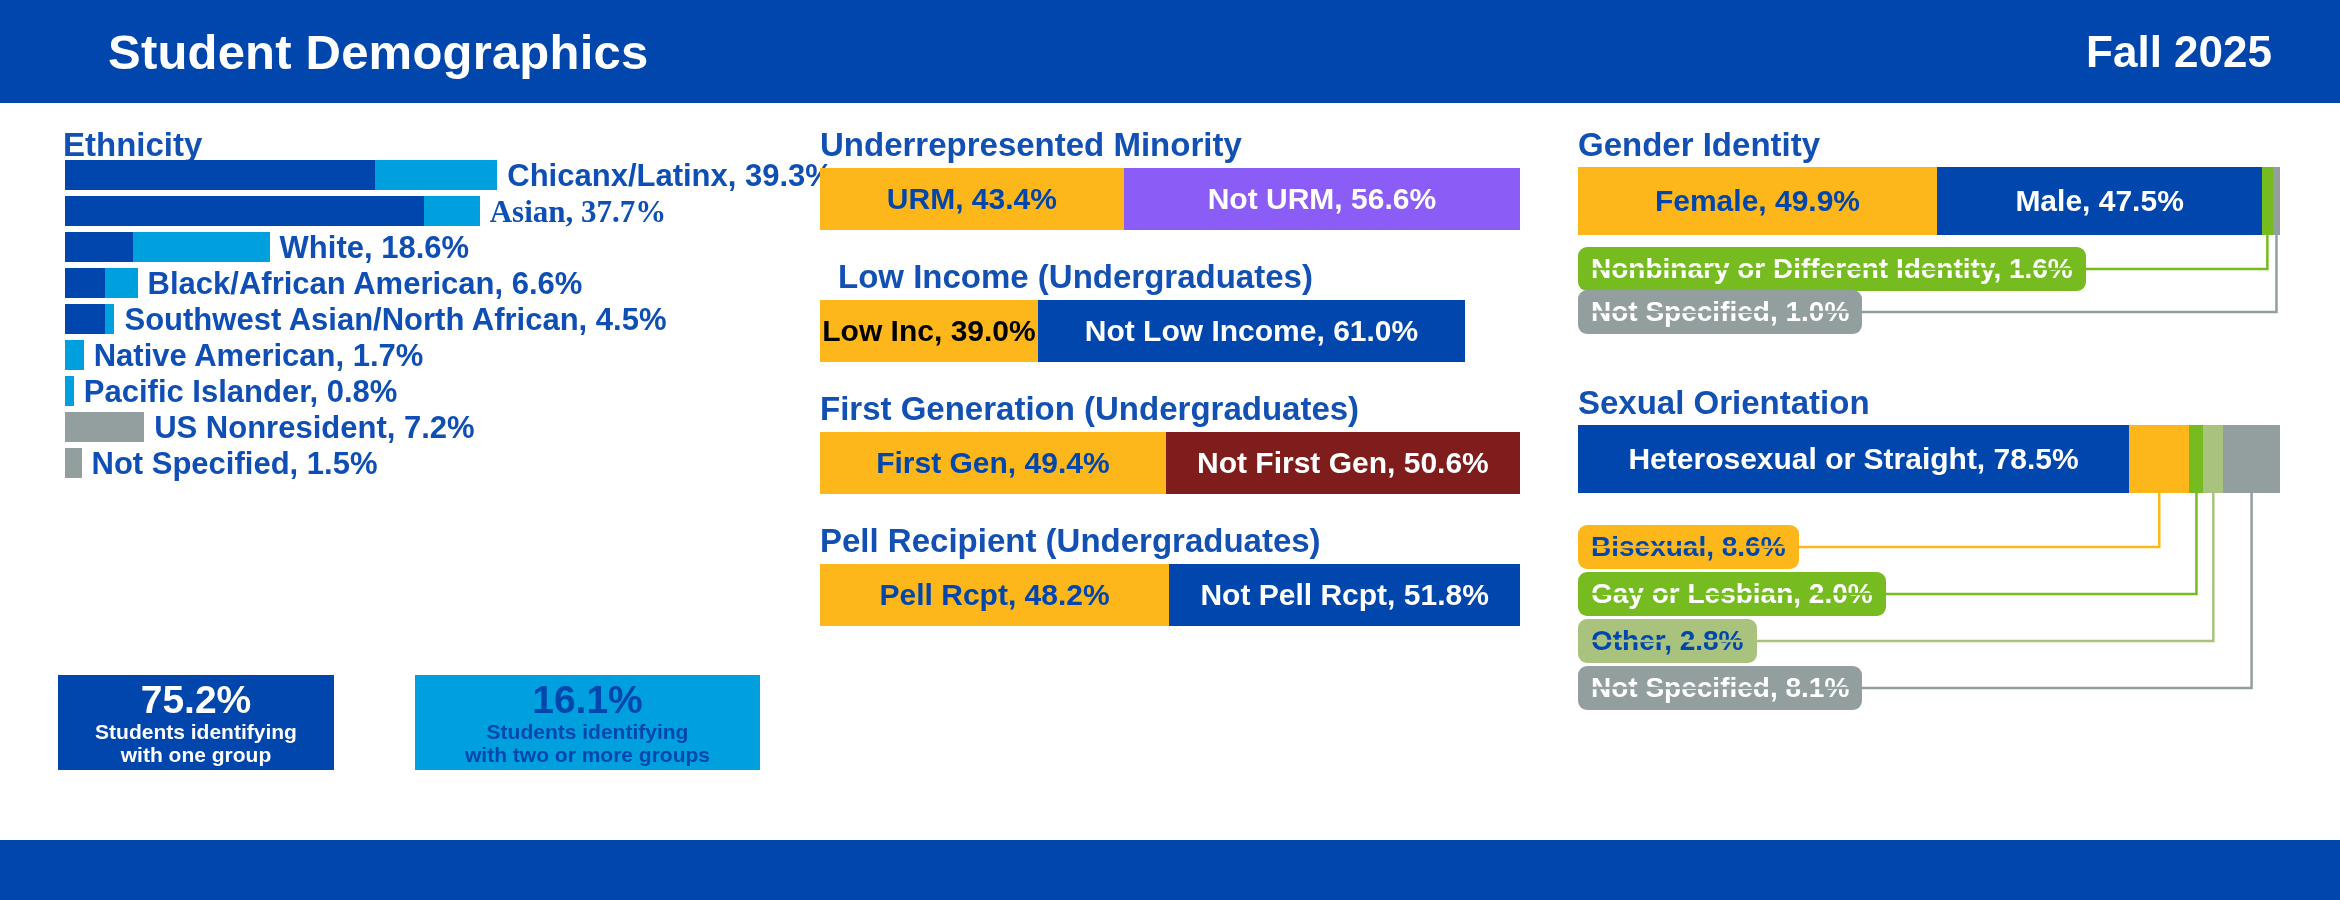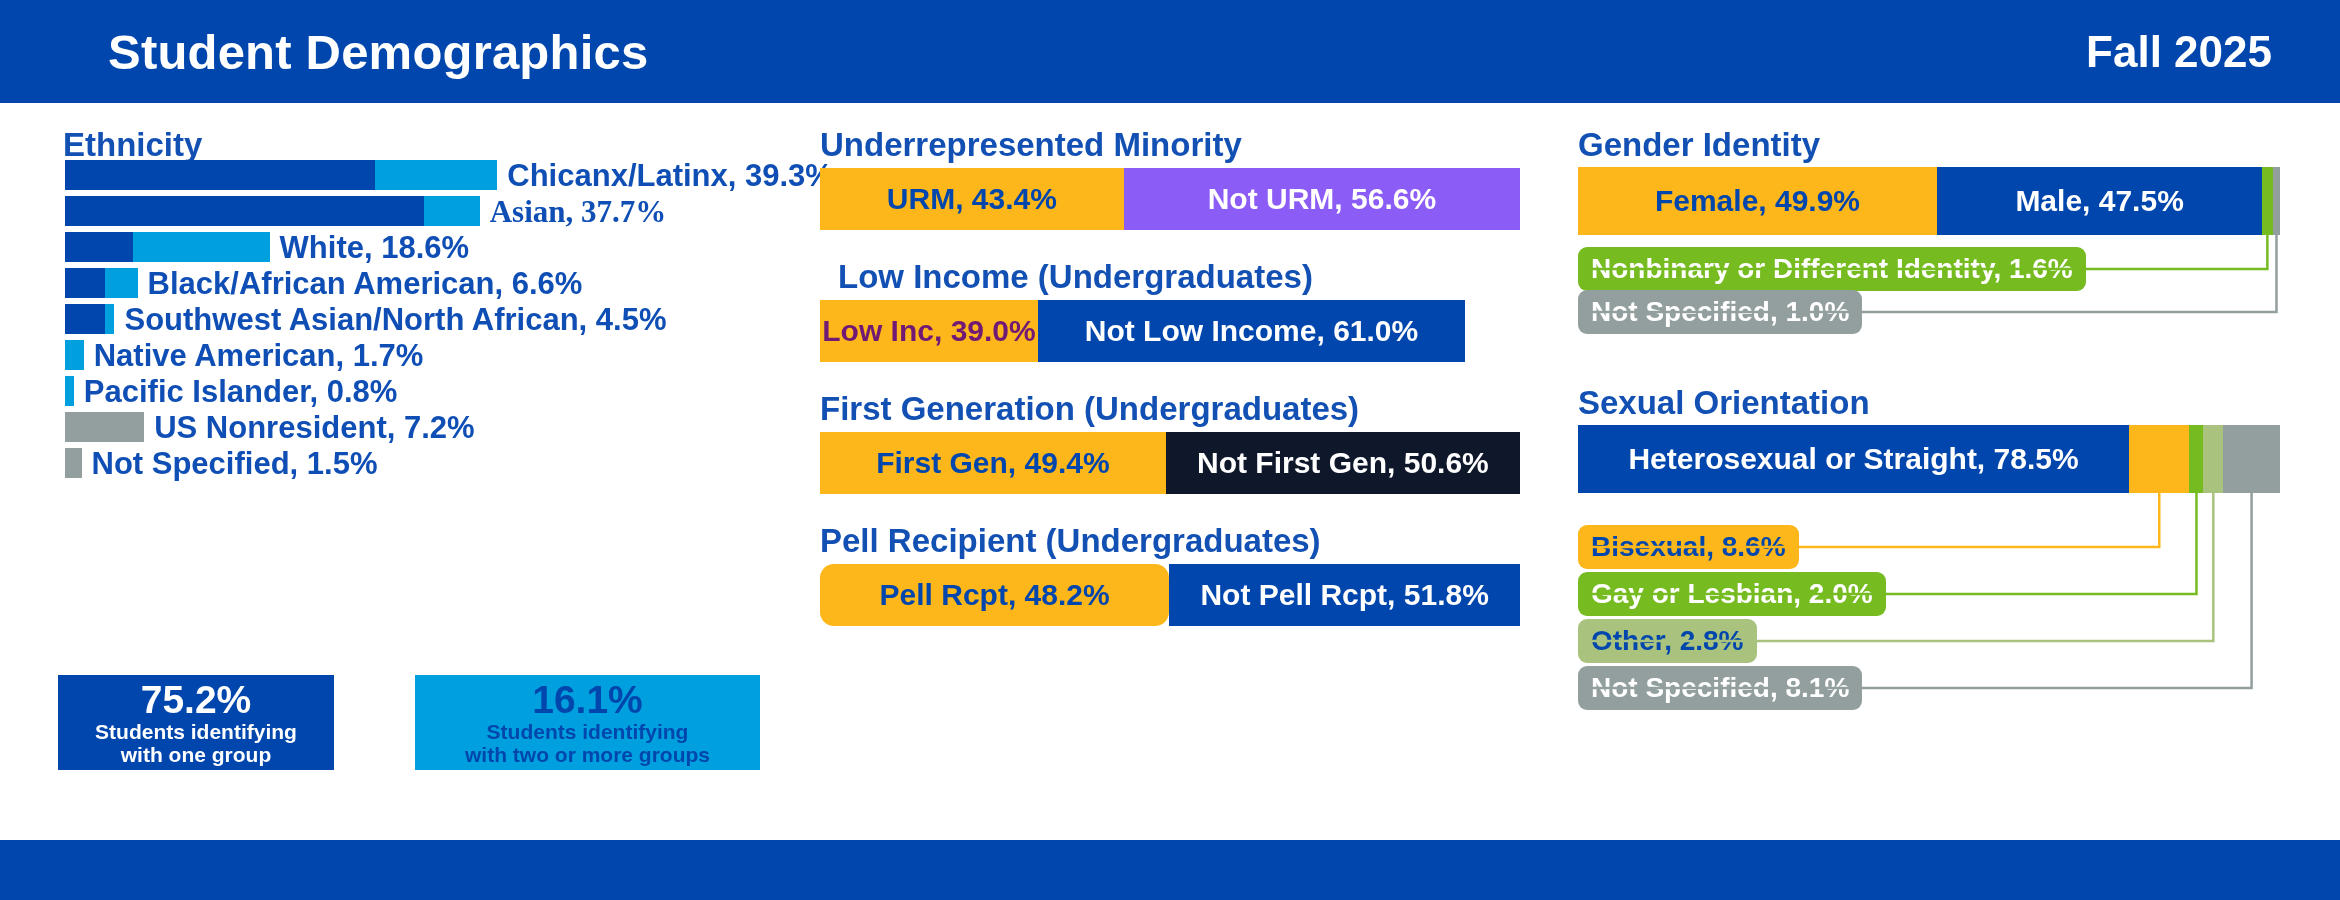--- a/index.html
+++ b/index.html
@@ -166,31 +166,31 @@
   </div>
 
 <div id="mid-col">
     <div class="sec-title mid-title" style="top: 128px;">Underrepresented Minority</div>
     <div class="bar mid-bar" style="top: 168px;">
       <div class="mid-seg" style="width: 303.8px; background: rgb(253, 183, 26); color: rgb(0, 70, 173);">URM, 43.4%</div>
       <div class="mid-seg" style="width: 396.2px; background: #8b5cf6; color: rgb(255, 255, 255);">Not URM, 56.6%</div>
     </div>
     <div class="sec-title mid-title" style="top: 260px; margin-left: 18px;">Low Income (Undergraduates)</div>
     <div class="bar mid-bar" style="top: 300px;">
-      <div class="mid-seg" style="width: 218px; background: rgb(253, 183, 26); color: #701a75;">Low Inc, 39.0%</div>
+      <div class="mid-seg" style="width: 218px; background: rgb(253, 183, 26); color: #000000;">Low Inc, 39.0%</div>
       <div class="mid-seg" style="width: 427px; background: rgb(0, 70, 173); color: rgb(255, 255, 255);">Not Low Income, 61.0%</div>
     </div>
     <div class="sec-title mid-title" style="top: 392px;">First Generation (Undergraduates)</div>
     <div class="bar mid-bar" style="top: 432px;">
       <div class="mid-seg" style="width: 345.8px; background: rgb(253, 183, 26); color: rgb(0, 70, 173);">First Gen, 49.4%</div>
-      <div class="mid-seg" style="width: 354.2px; background: #0f172a; color: rgb(255, 255, 255);">Not First Gen, 50.6%</div>
+      <div class="mid-seg" style="width: 354.2px; background: #7f1d1d; color: rgb(255, 255, 255);">Not First Gen, 50.6%</div>
     </div>
     <div class="sec-title mid-title" style="top: 524px;">Pell Recipient (Undergraduates)</div>
     <div class="bar mid-bar" style="top: 564px;">
-      <div class="mid-seg" style="width: 361px; background: rgb(253, 183, 26); color: rgb(0, 70, 173); border-radius: 14px;">Pell Rcpt, 48.2%</div>
+      <div class="mid-seg" style="width: 361px; background: rgb(253, 183, 26); color: rgb(0, 70, 173);">Pell Rcpt, 48.2%</div>
       <div class="mid-seg" style="width: 362.6px; background: rgb(0, 70, 173); color: rgb(255, 255, 255);">Not Pell Rcpt, 51.8%</div>
     </div>
   </div>
 
 <div id="right-col">
     <div class="sec-title right-title" style="top: 128px;">Gender Identity</div>
     <div class="bar rt-bar" style="top: 167px; width: 702px; height: 68px;">
       <div class="rt-seg" style="width: 368px; background: rgb(253, 183, 26); color: rgb(0, 70, 173); justify-content: center;">Female, 49.9%</div>
       <div class="rt-seg" style="width: 333.45px; background: rgb(0, 70, 173); color: rgb(255, 255, 255); justify-content: center;">Male, 47.5%</div>
       <div class="rt-seg" style="width: 11.232px; background: rgb(118, 188, 33); color: rgb(255, 255, 255); justify-content: center;"></div>

